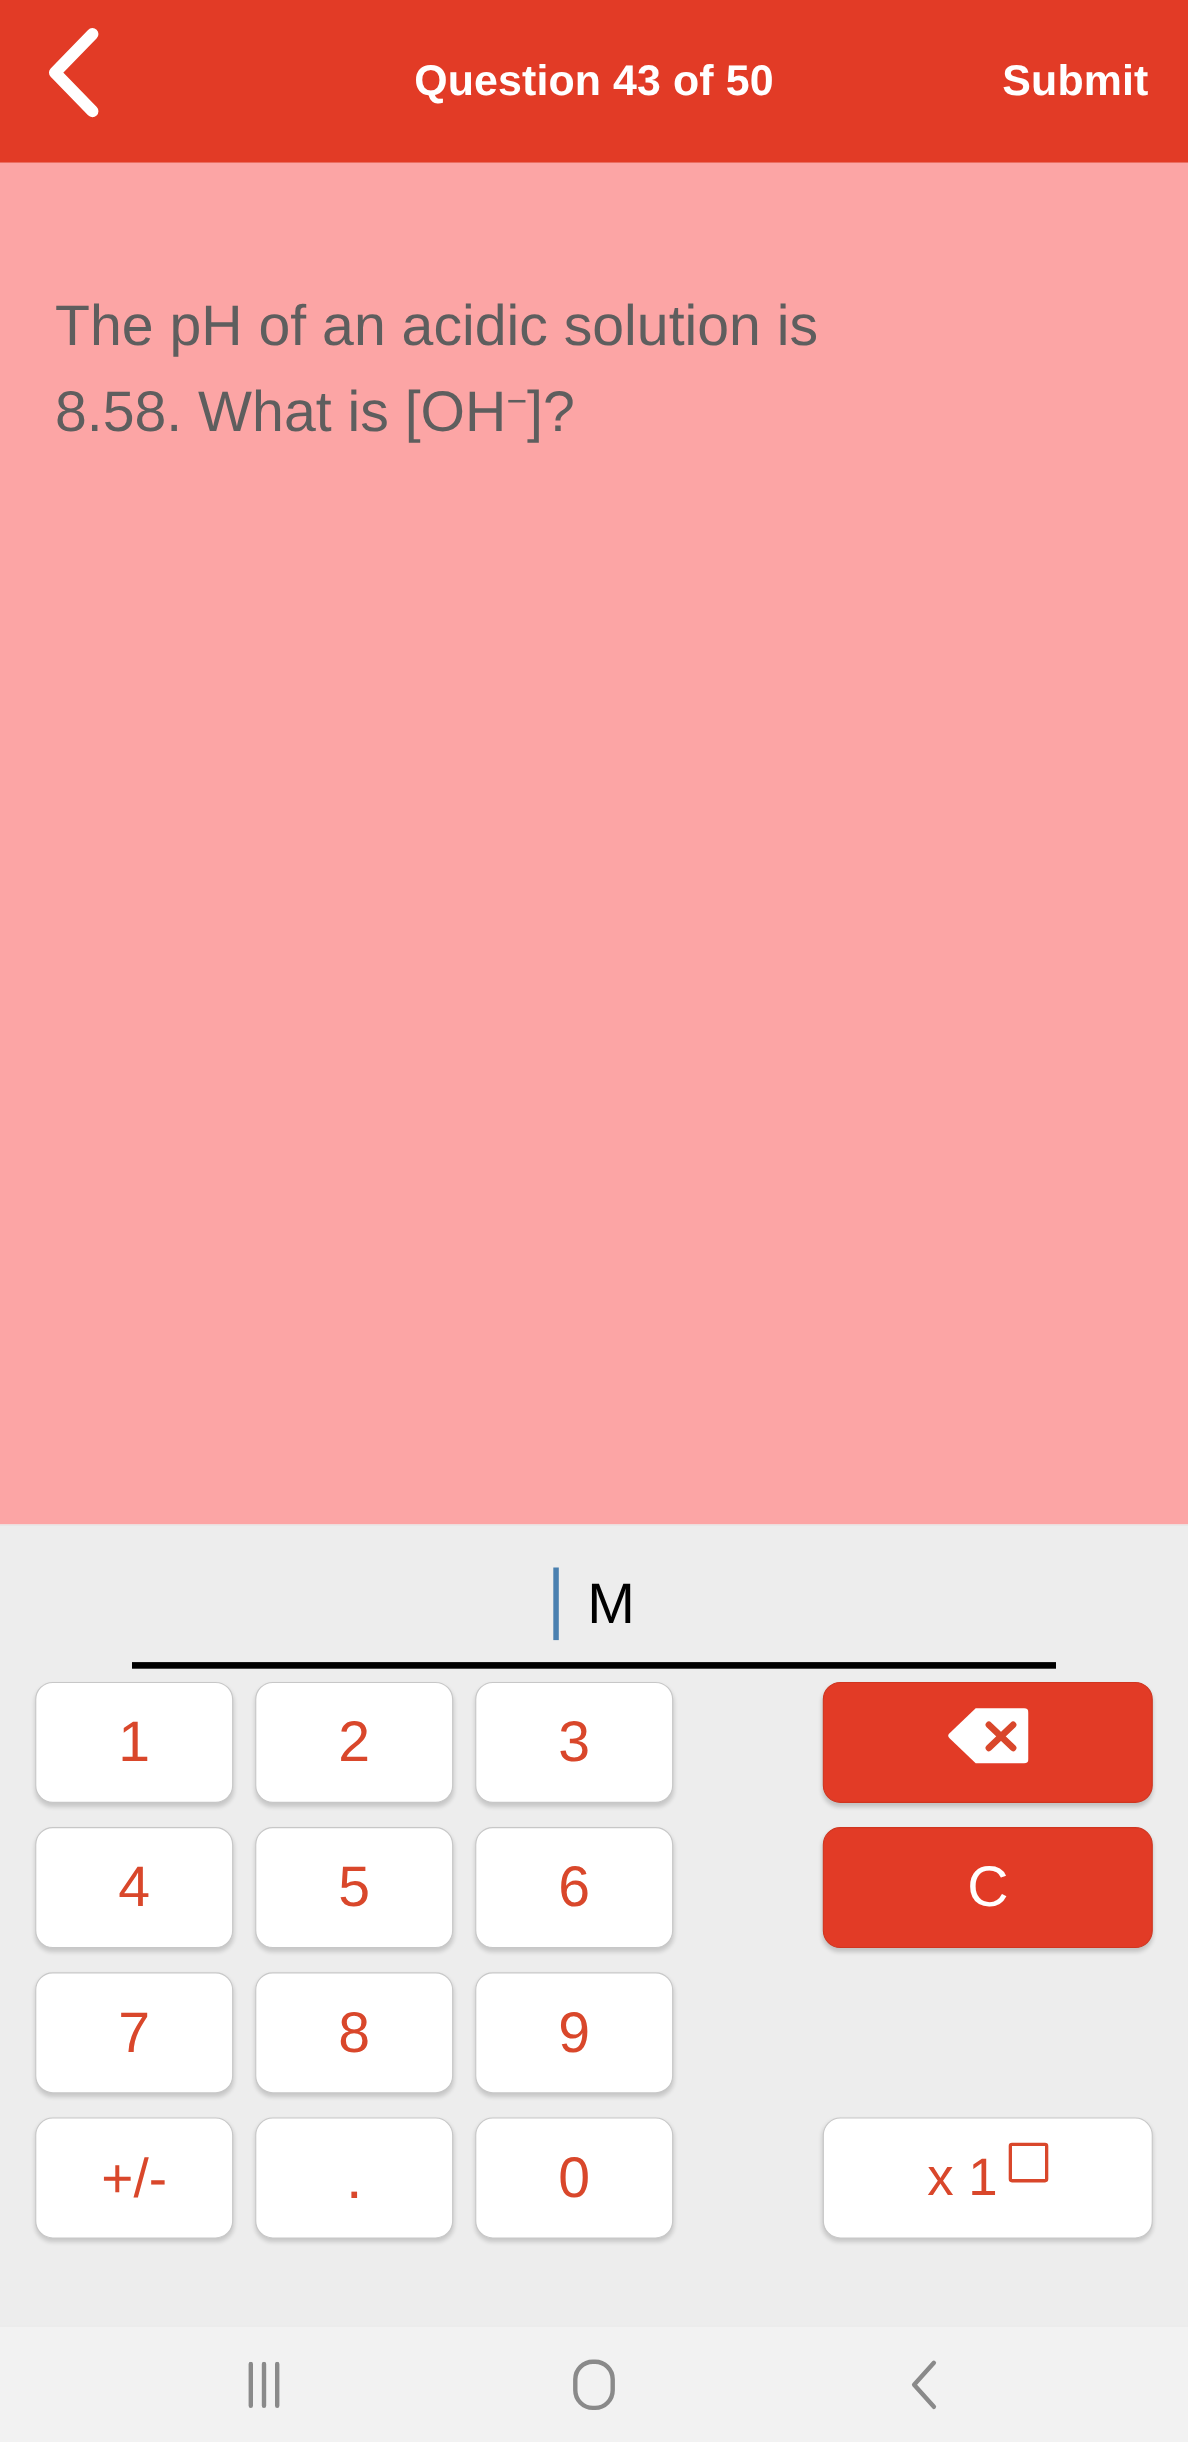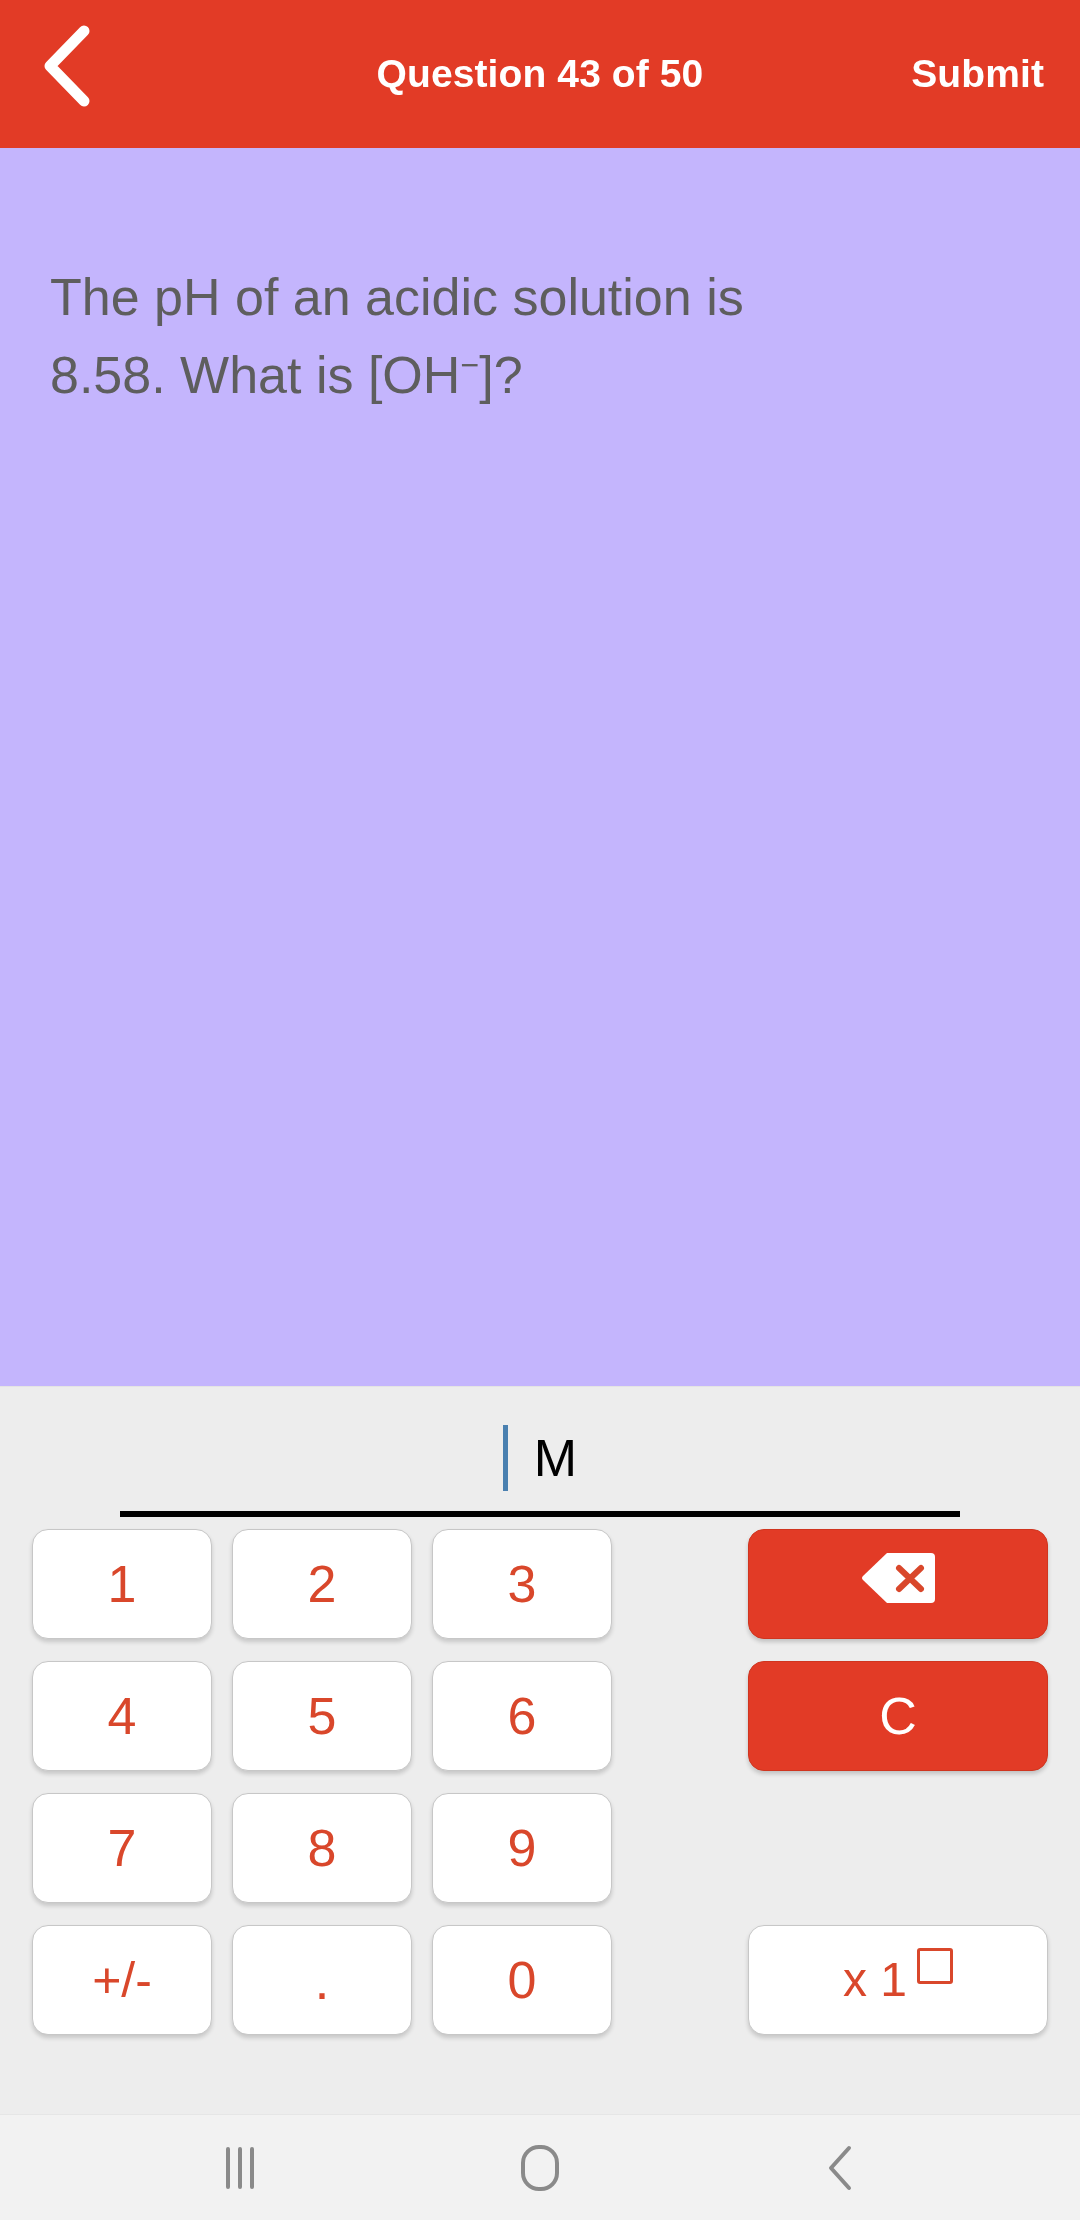--- a/index.html
+++ b/index.html
@@ -72,21 +72,21 @@
     margin-left: 26px;
   }
 
   
   .question-area {
     position: absolute;
     left: 0;
     top: 148px;
     width: 1080px;
     height: 1238px;
-    background: #c4b5fd;
+    background: #fca5a5;
   }
   .question-text {
     position: absolute;
     left: 50px;
     top: 110px;
     width: 960px;
     color: #5E5E5E;
     font-size: 52px;
     line-height: 78px;
     font-weight: normal;

